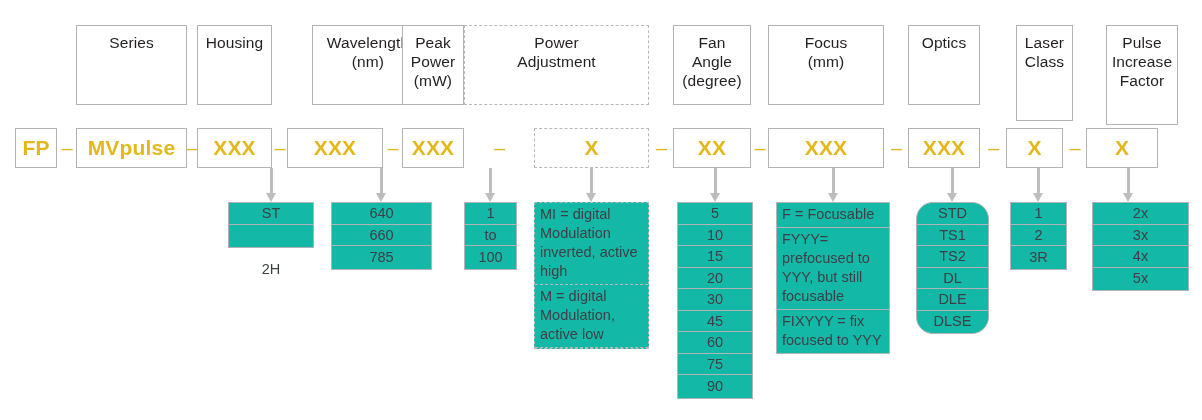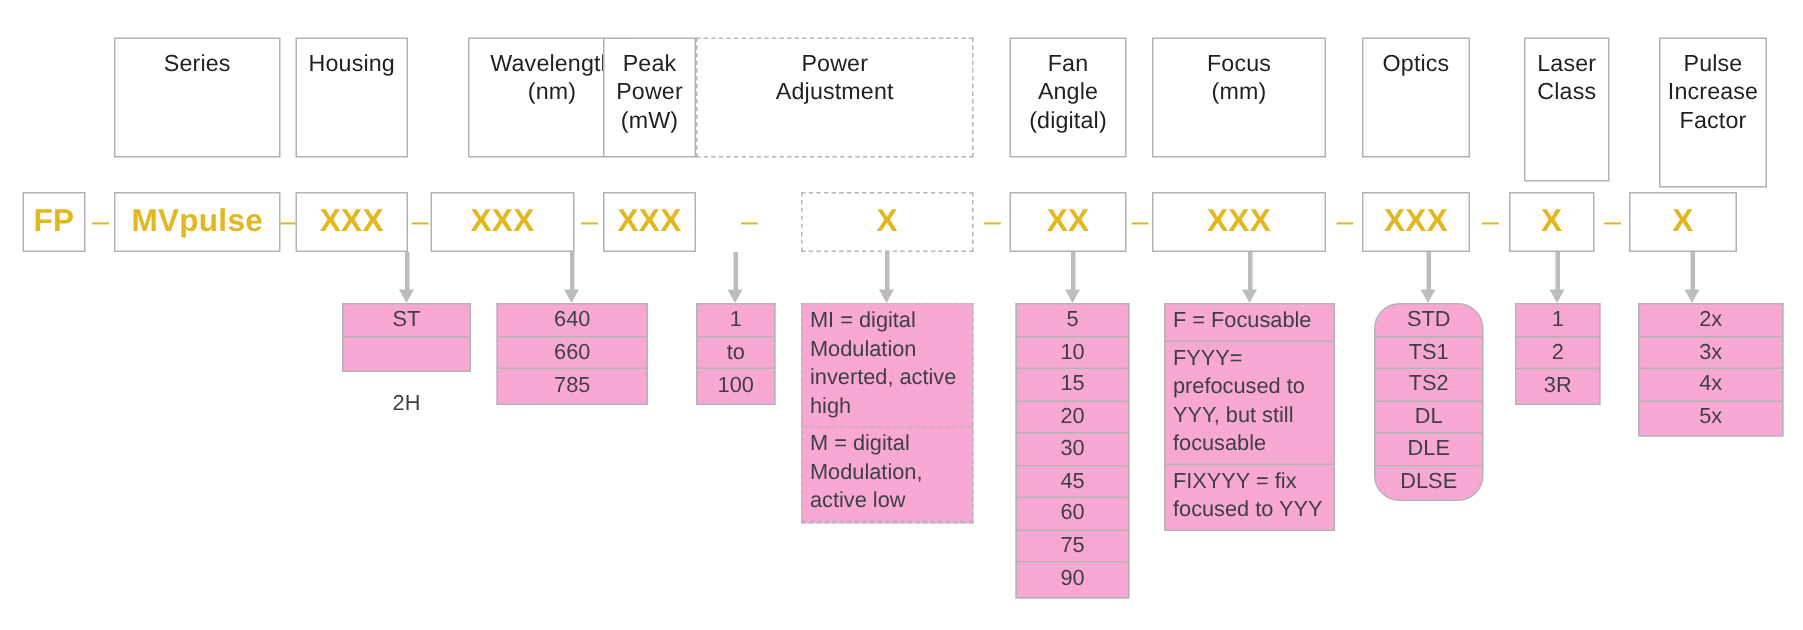--- a/index.html
+++ b/index.html
@@ -81,21 +81,21 @@
     border-left: 5.5px solid transparent;
     border-right: 5.5px solid transparent;
     border-top: 9px solid #bdbdbd;
   }
 
   
   .opts {
     position: absolute;
     box-sizing: border-box;
     border: 1.6px solid #b3b3b3;
-    background: #f9a8d4;
+    background: #14b8a6;
   }
   .opts.dashed { border: 1.6px dashed #b8b8b8; }
   .opt {
     box-sizing: border-box;
     border-bottom: 1.6px solid #b3b3b3;
     font-size: 14.5px;
     color: #3d3f46;
     text-align: center;
     display: flex;
     align-items: center;
@@ -187,21 +187,21 @@
       <div class="stem" style="height: 26px;"></div>
       <div class="head" style="top: 25px;"></div>
     </div>
     <div class="opts dashed" style="left: 534px; top: 202px; width: 115px;">
       <div class="opt left">MI = digital Modulation inverted, active high</div>
       <div class="opt left">M = digital Modulation, active low</div>
     </div>
     <div class="box hdr" style="left: 673px; top: 25px; width: 78px; height: 80px;">
       <div>Fan</div>
       <div>Angle</div>
-      <div>(digital)</div>
+      <div>(degree)</div>
     </div>
     <div class="box code" style="left: 673px; top: 128px; width: 78px; height: 40px;">
       <span>XX</span>
     </div>
     <span class="dash" style="left: 754.5px; top: 138px;">–</span>
     <div class="arrow" style="left: 709.5px; top: 168px; height: 34px;">
       <div class="stem" style="height: 26px;"></div>
       <div class="head" style="top: 25px;"></div>
     </div>
     <div class="opts" style="left: 677px; top: 202px; width: 76px; height: 196.5px;">

